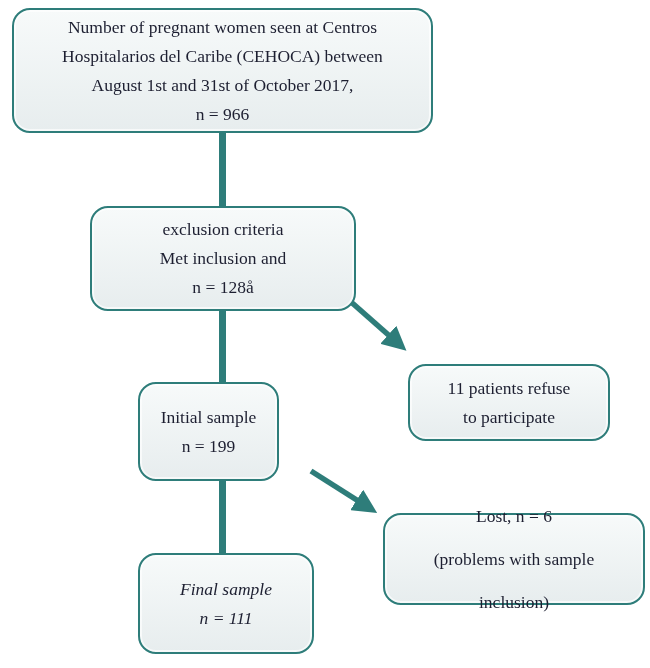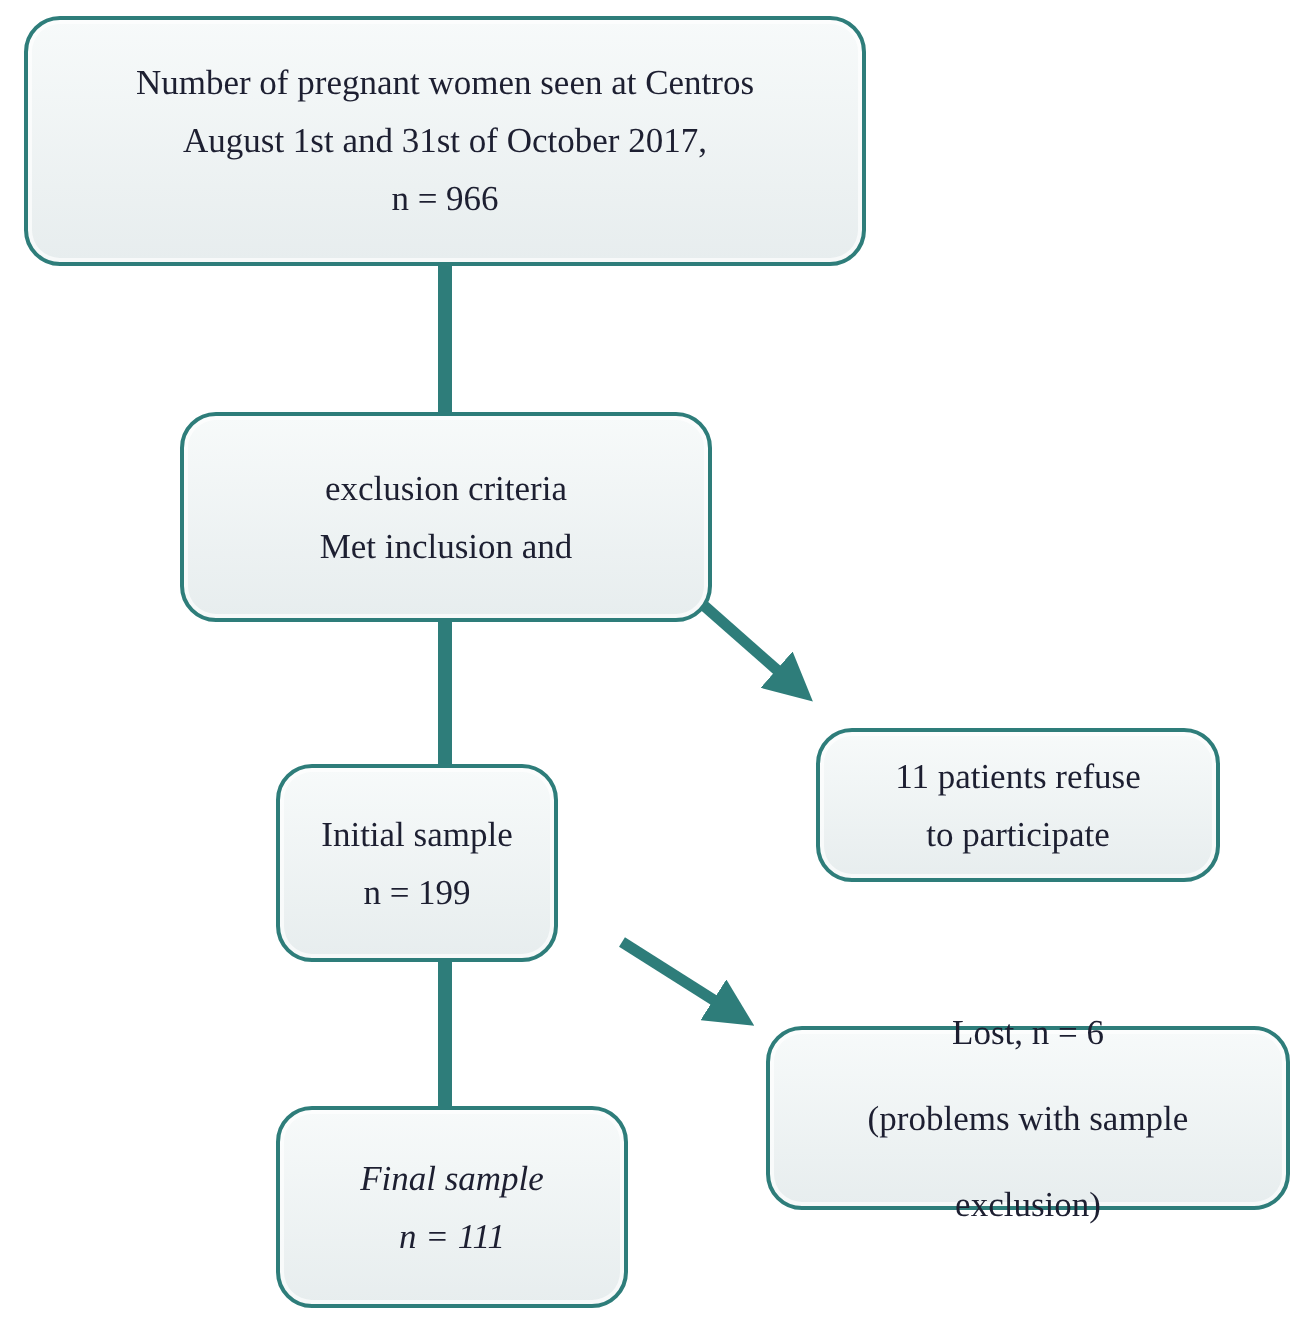--- a/index.html
+++ b/index.html
@@ -63,43 +63,45 @@
     </defs>
     <line x1="222.5" y1="130" x2="222.5" y2="210" stroke-width="7"></line>
     <line x1="222.5" y1="307" x2="222.5" y2="386" stroke-width="7"></line>
     <line x1="222.5" y1="477" x2="222.5" y2="557" stroke-width="7"></line>
     <line x1="342" y1="294" x2="401" y2="346" stroke-width="5.5" marker-end="url(#ah)"></line>
     <line x1="311" y1="471" x2="371" y2="509" stroke-width="5.5" marker-end="url(#ah)"></line>
   </svg>
 
   <div class="node" id="node-screened">
     <div class="line">Number of pregnant women seen at Centros</div>
+    <div class="line">Hospitalarios del Caribe (CEHOCA) between</div>
     <div class="line">August 1st and 31st of October 2017,</div>
     <div class="line">n = 966</div>
   </div>
 
   <div class="node" id="node-criteria">
     <div class="line">exclusion criteria</div>
     <div class="line">Met inclusion and</div>
+    <div class="line">n = 128å</div>
   </div>
 
   <div class="node" id="node-refused">
     <div class="line">11 patients refuse</div>
     <div class="line">to participate</div>
   </div>
 
   <div class="node" id="node-initial">
     <div class="line">Initial sample</div>
     <div class="line">n = 199</div>
   </div>
 
   <div class="node" id="node-lost">
     <div class="line">Lost, n = 6</div>
     <div class="line">(problems with sample</div>
-    <div class="line">exclusion)</div>
+    <div class="line">inclusion)</div>
   </div>
 
   <div class="node" id="node-final">
     <div class="line">Final sample</div>
     <div class="line">n = 111</div>
   </div>
 
 </div>
 
 </body></html>

